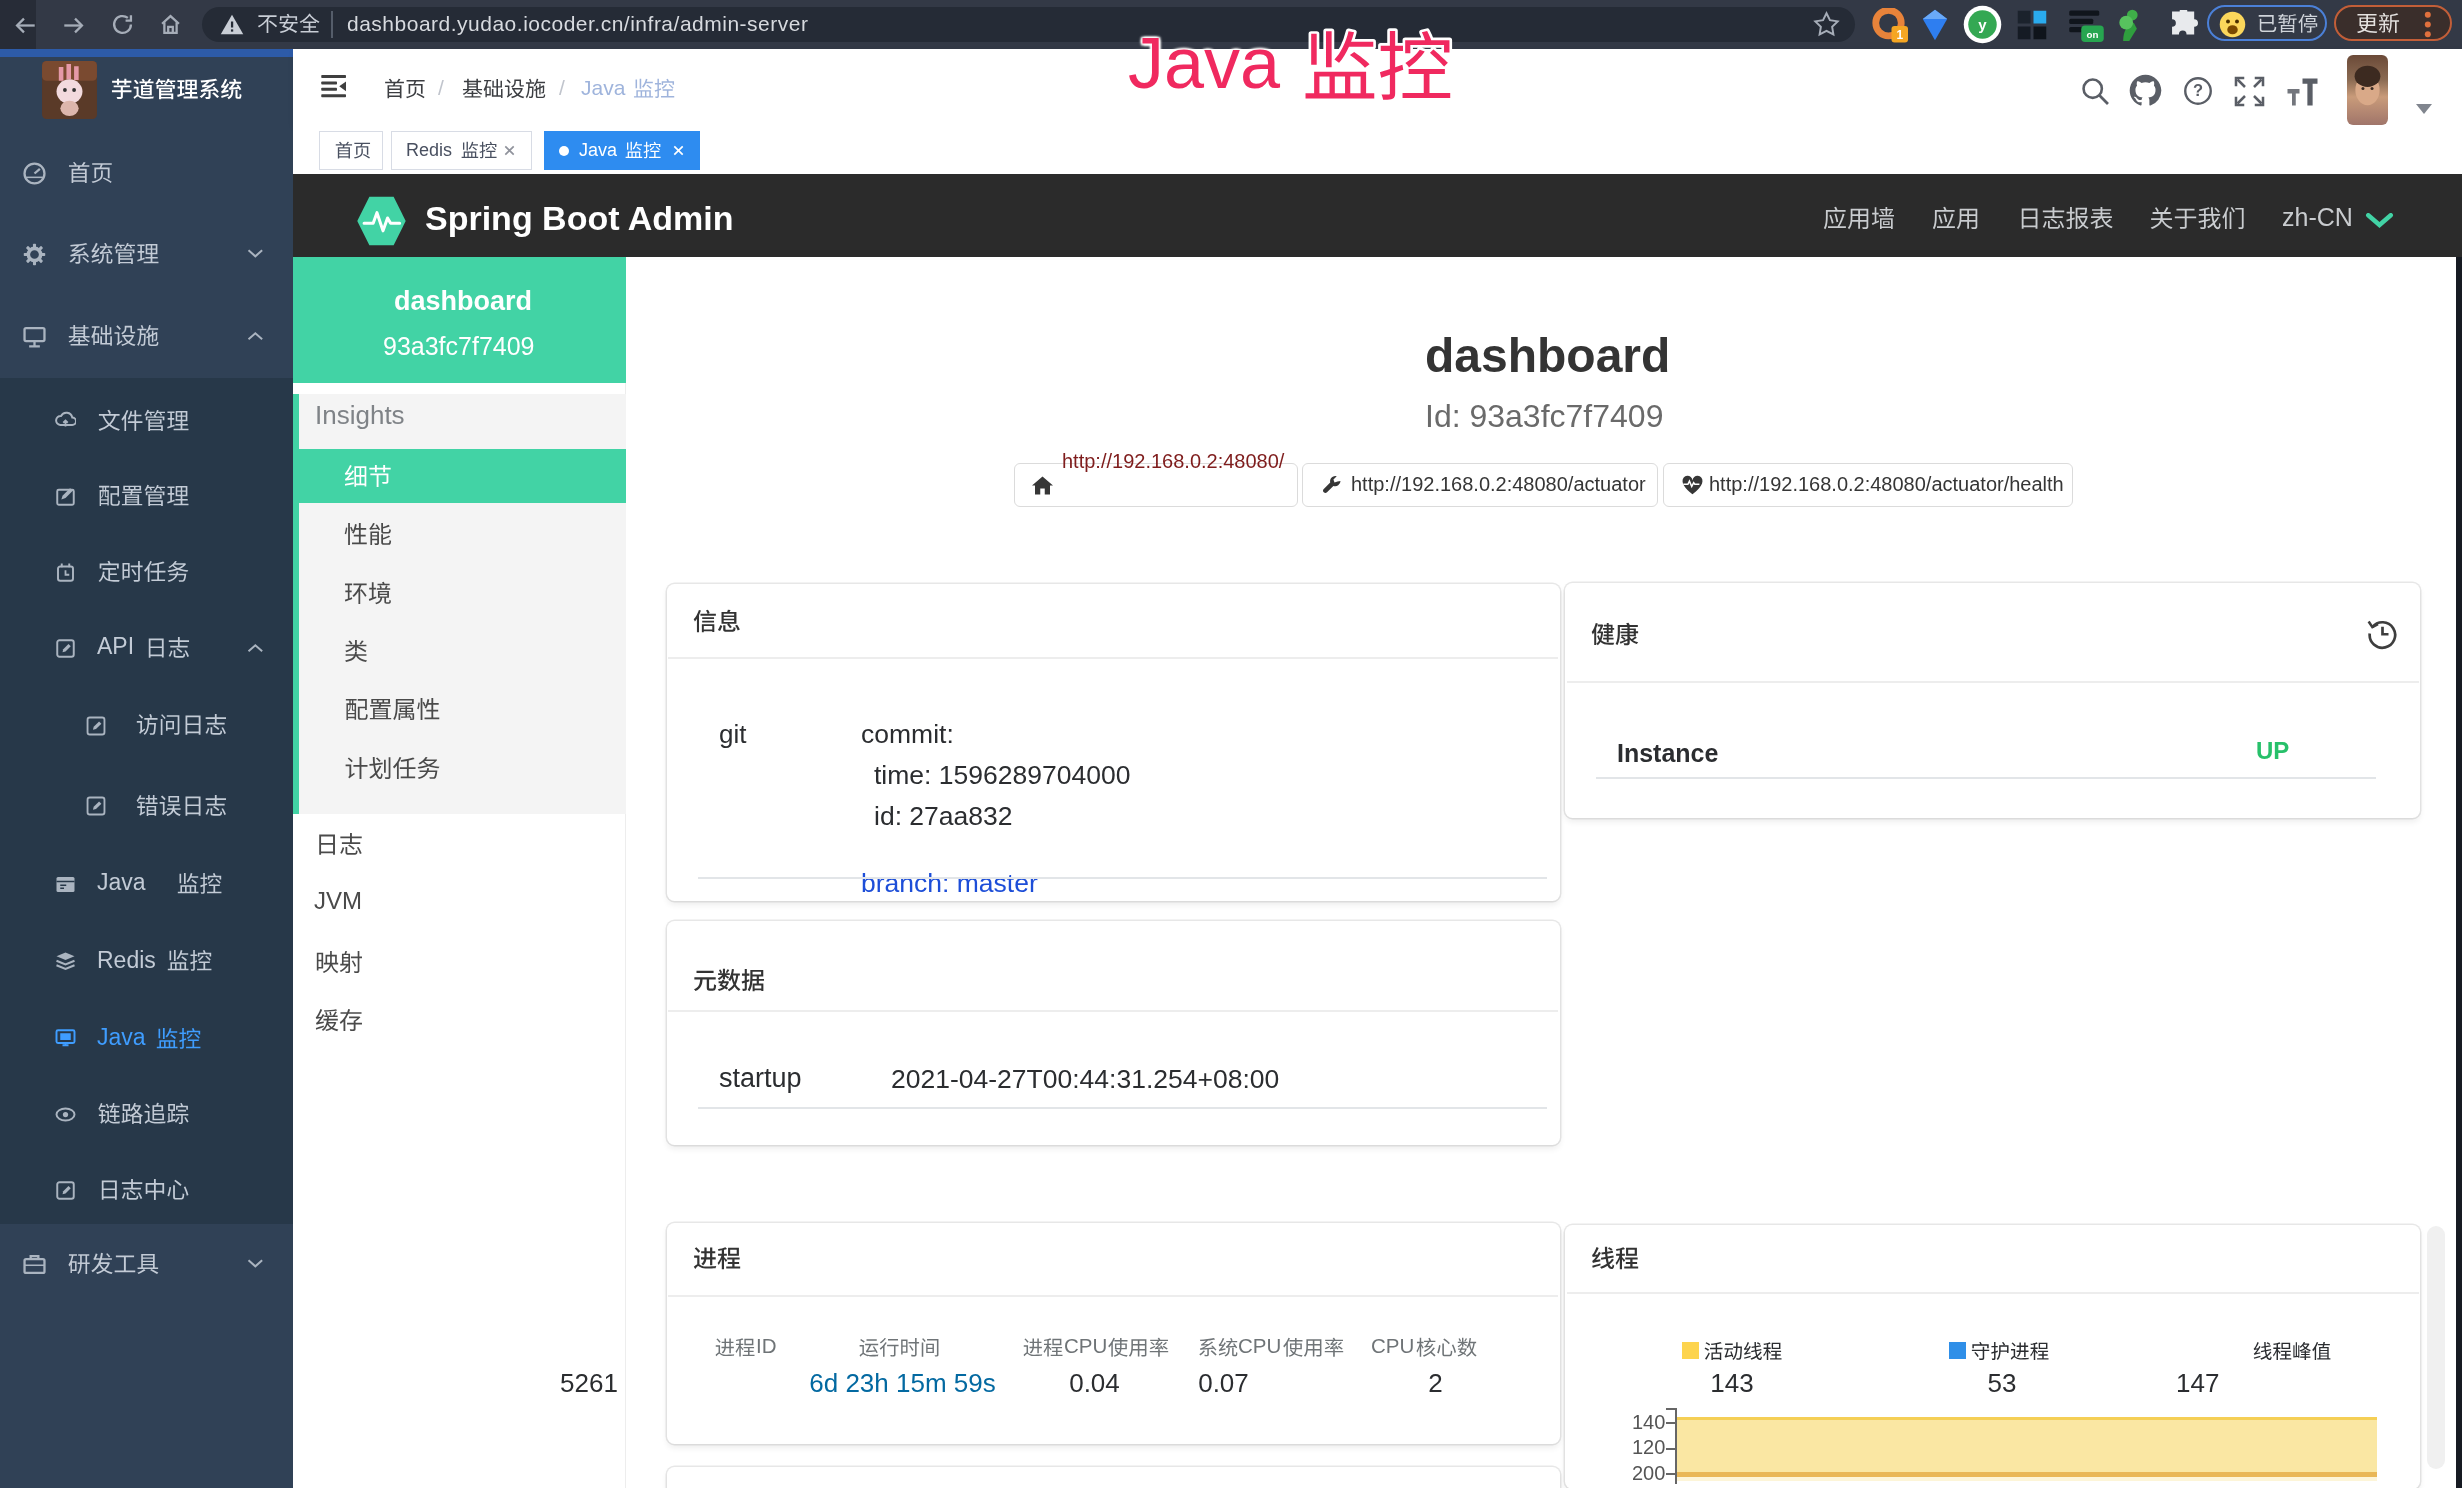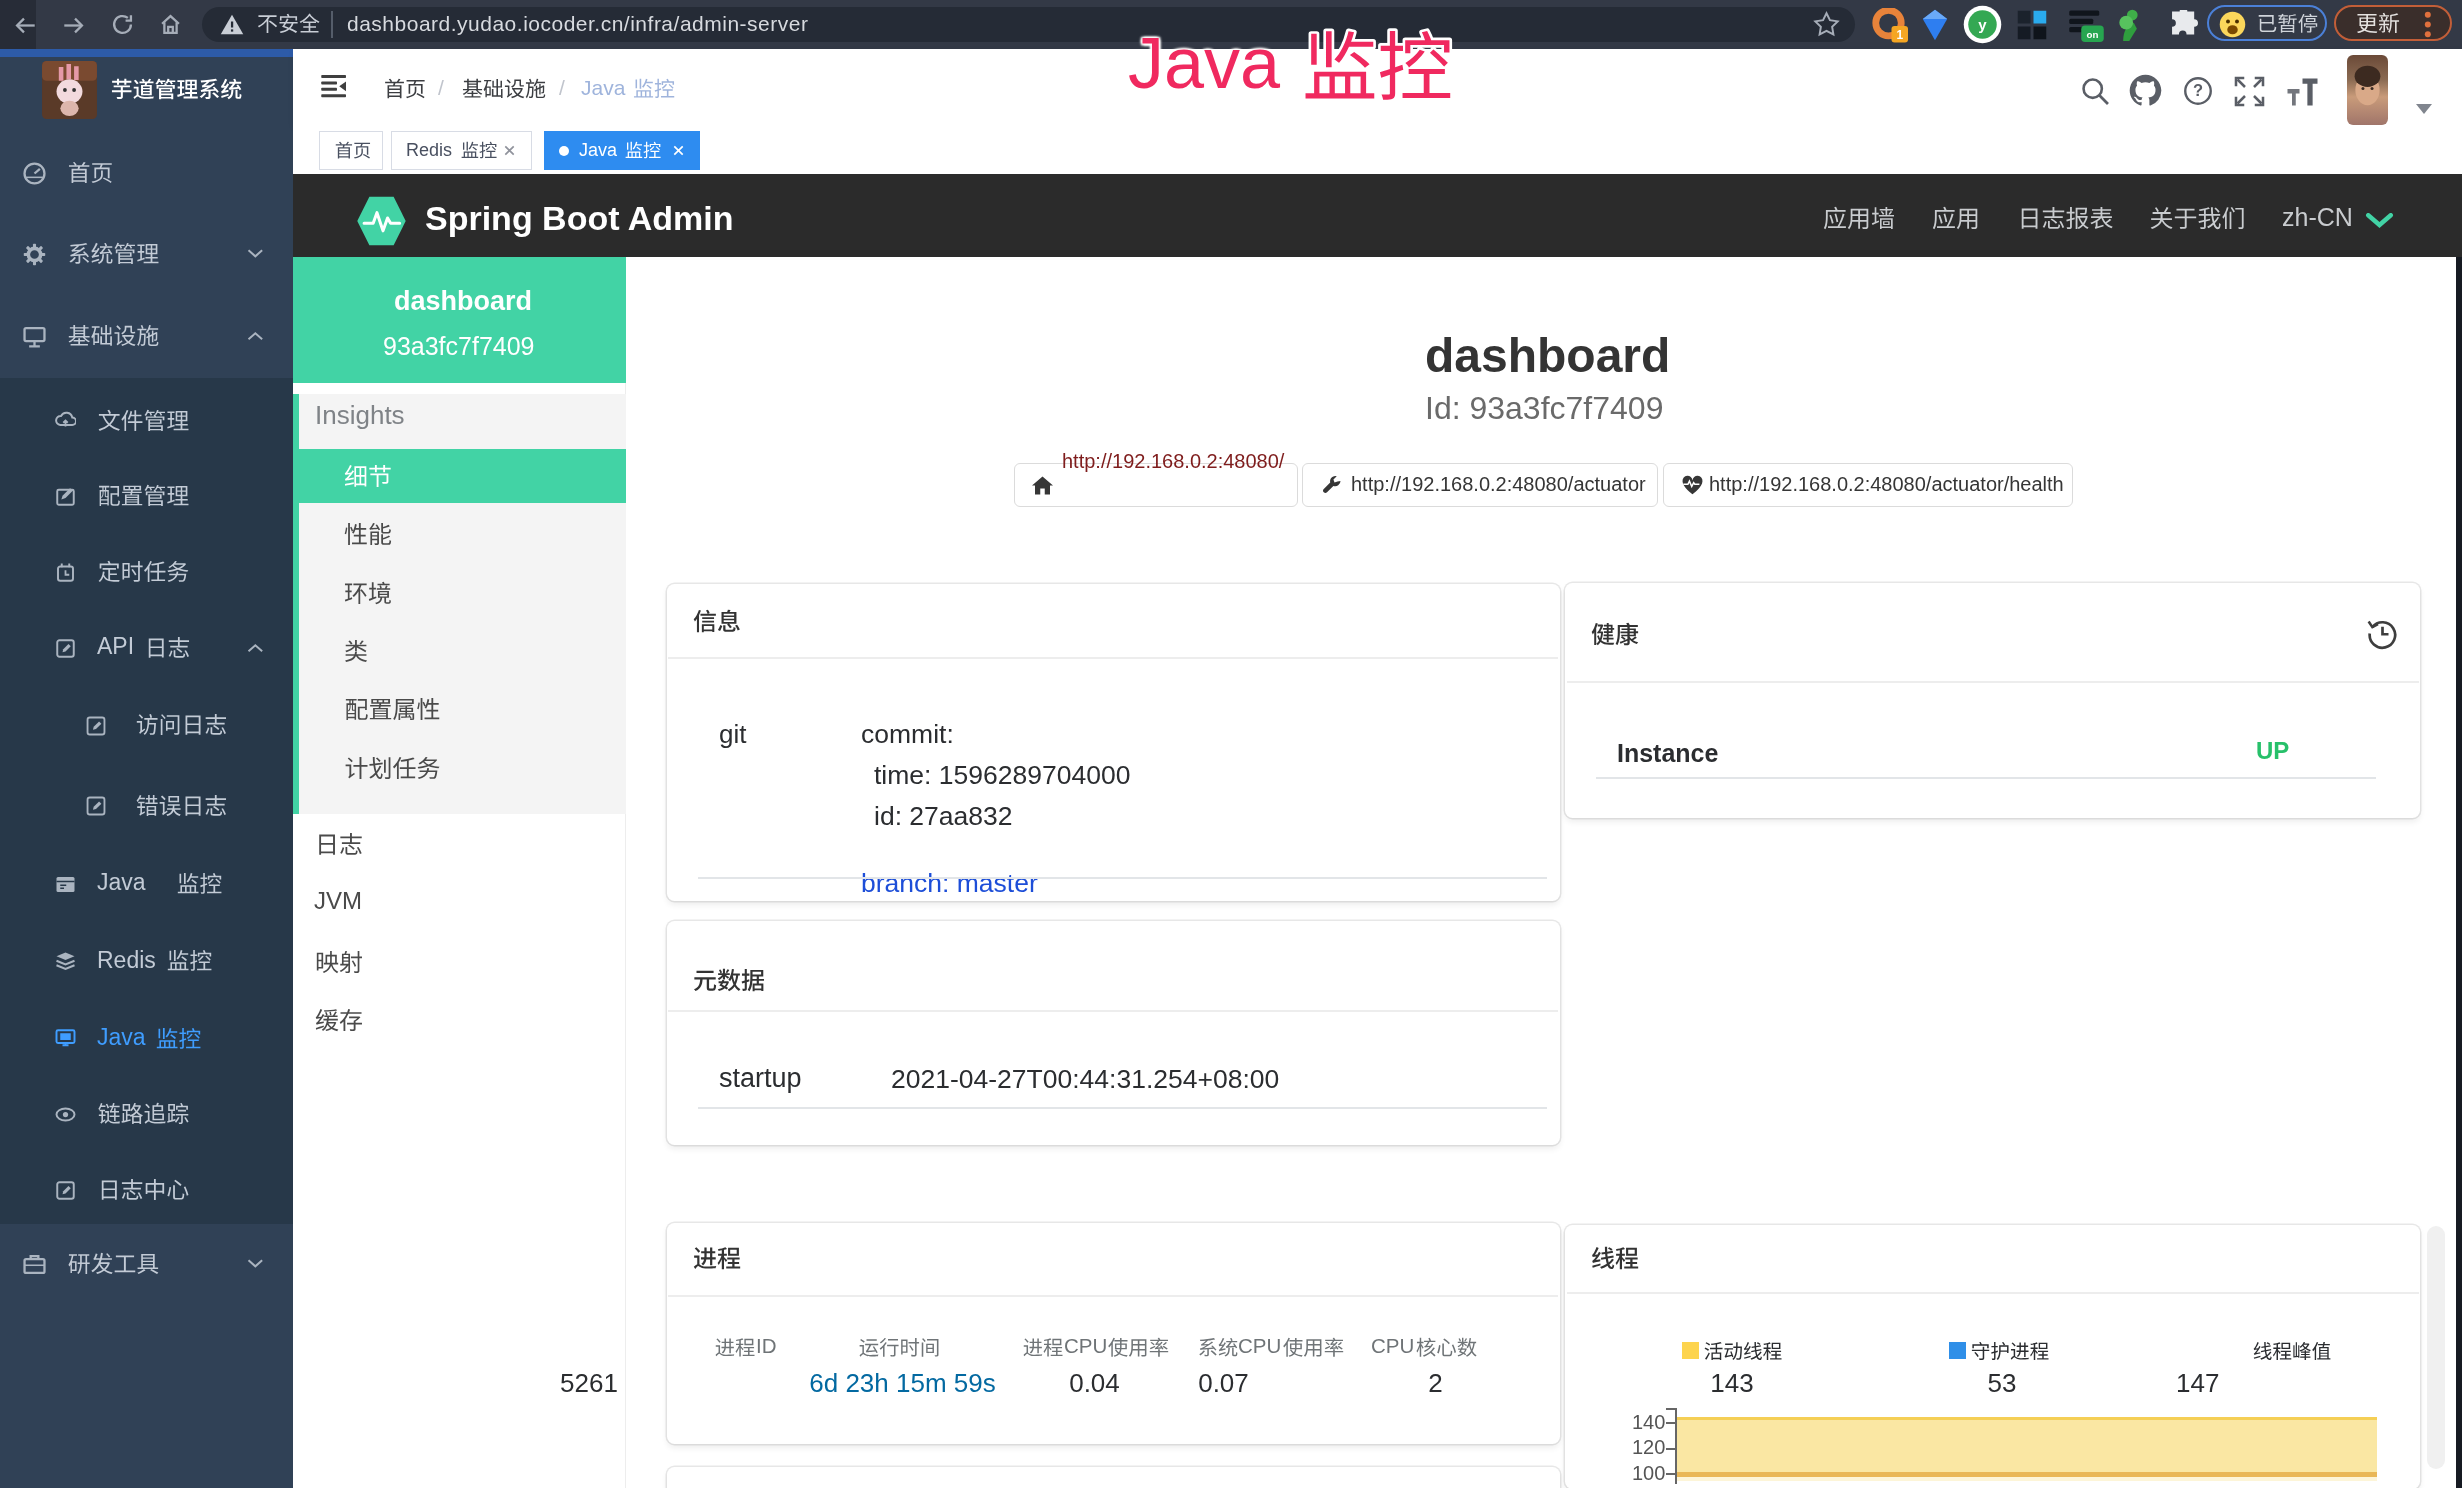--- a/index.html
+++ b/index.html
@@ -640,21 +640,21 @@
       </g>
     </svg>
     <svg style="position:absolute;left:314px;top:1008px;overflow:visible;" width="50" height="27" viewBox="0 0 66 36">
       <g transform="translate(1,28.2) scale(0.0320)" fill="#4a4a4a">
         <use href="#g7f13" x="0"></use>
         <use href="#g5b58" x="1000"></use>
       </g>
     </svg>
     <div style="position:absolute;left:626px;top:257px;width:1837px;height:1232px;background:#fff"></div>
     <div style="position:absolute;left:1425px;top:332px;font:600 48px 'Liberation Sans',sans-serif;color:#343434;line-height:48px;white-space:pre;">dashboard</div>
-    <div style="position:absolute;left:1425px;top:392px;font:400 32px 'Liberation Sans',sans-serif;color:#6a6a6a;line-height:32px;white-space:pre;">Id: 93a3fc7f7409</div>
+    <div style="position:absolute;left:1425px;top:400px;font:400 32px 'Liberation Sans',sans-serif;color:#6a6a6a;line-height:32px;white-space:pre;">Id: 93a3fc7f7409</div>
     <div style="position:absolute;top:463px;height:44px;border:1.5px solid #dbdbdb;border-radius:6px;box-sizing:border-box;background:#fff;left:1014px;width:284px"></div>
     <div style="position:absolute;top:463px;height:44px;border:1.5px solid #dbdbdb;border-radius:6px;box-sizing:border-box;background:#fff;left:1302px;width:356px"></div>
     <div style="position:absolute;top:463px;height:44px;border:1.5px solid #dbdbdb;border-radius:6px;box-sizing:border-box;background:#fff;left:1663px;width:410px"></div>
     <svg style="position:absolute;left:1031px;top:475px" width="23" height="21" viewBox="0 0 30 28">
       <path d="M15 2 29 14h-4v12h-7v-8h-6v8H5V14H1Z" fill="#363636"></path>
     </svg>
     <div style="position:absolute;left:1062px;top:451px;font:400 20px 'Liberation Sans',sans-serif;color:#7f1d1d;line-height:20px;white-space:pre;">http://192.168.0.2:48080/</div>
     <svg style="position:absolute;left:1321px;top:475px" width="21" height="21" viewBox="0 0 28 28">
       <path d="M26 8a7 7 0 0 1-9.5 6.5L8 23a3 3 0 0 1-4.3-4.3L12.3 10A7 7 0 0 1 21 1.6L16.6 6 18 10l4-1.4Z" fill="#363636"></path>
     </svg>
@@ -805,21 +805,21 @@
         <use href="#g7a0b" x="1000"></use>
         <use href="#g5cf0" x="2000"></use>
         <use href="#g503c" x="3000"></use>
       </g>
     </svg>
     <div style="position:absolute;left:1618px;top:1370px;width:228px;text-align:center;font:26px 'Liberation Sans',sans-serif;color:#2b2d30;line-height:26px">143</div>
     <div style="position:absolute;left:1888px;top:1370px;width:228px;text-align:center;font:26px 'Liberation Sans',sans-serif;color:#2b2d30;line-height:26px">53</div>
     <div style="position:absolute;left:2176px;top:1370px;width:228px;text-align:left;font:26px 'Liberation Sans',sans-serif;color:#2b2d30;line-height:26px">147</div>
     <div style="position:absolute;left:1632px;top:1412px;font:400 20px 'Liberation Sans',sans-serif;color:#555;line-height:20px;white-space:pre;">140</div>
     <div style="position:absolute;left:1632px;top:1437px;font:400 20px 'Liberation Sans',sans-serif;color:#555;line-height:20px;white-space:pre;">120</div>
-    <div style="position:absolute;left:1632px;top:1463px;font:400 20px 'Liberation Sans',sans-serif;color:#555;line-height:20px;white-space:pre;">100</div>
+    <div style="position:absolute;left:1632px;top:1463px;font:400 20px 'Liberation Sans',sans-serif;color:#555;line-height:20px;white-space:pre;">200</div>
     <div style="position:absolute;left:1675px;top:1408px;width:1.5px;height:76px;background:#666"></div>
     <div style="position:absolute;left:1666px;top:1408px;width:9px;height:1.5px;background:#666"></div>
     <div style="position:absolute;left:1666px;top:1422px;width:9px;height:1.5px;background:#666"></div>
     <div style="position:absolute;left:1666px;top:1448px;width:9px;height:1.5px;background:#666"></div>
     <div style="position:absolute;left:1666px;top:1473px;width:9px;height:1.5px;background:#666"></div>
     <div style="position:absolute;left:1677px;top:1419px;width:700px;height:55px;background:#fae7a3"></div>
     <div style="position:absolute;left:1677px;top:1417px;width:700px;height:3px;background:#f5cf55"></div>
     <div style="position:absolute;left:1677px;top:1472px;width:700px;height:4.6px;background:#e9b757"></div>
     <div style="position:absolute;left:1677px;top:1477px;width:700px;height:3.8px;background:#fdf5d8"></div>
     <div style="position:absolute;left:2427px;top:1226px;width:18px;height:243px;background:#f0f0f0;border-radius:9px"></div>

